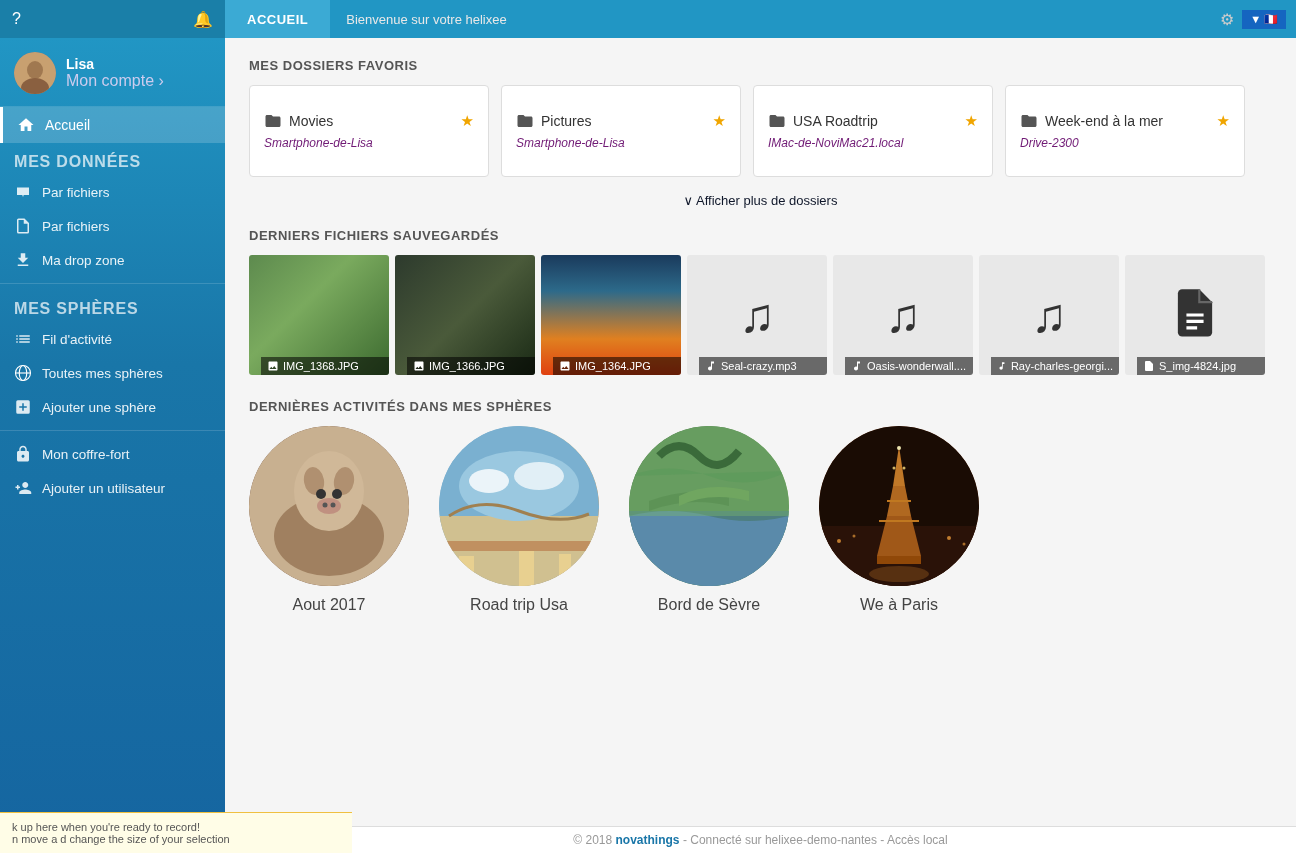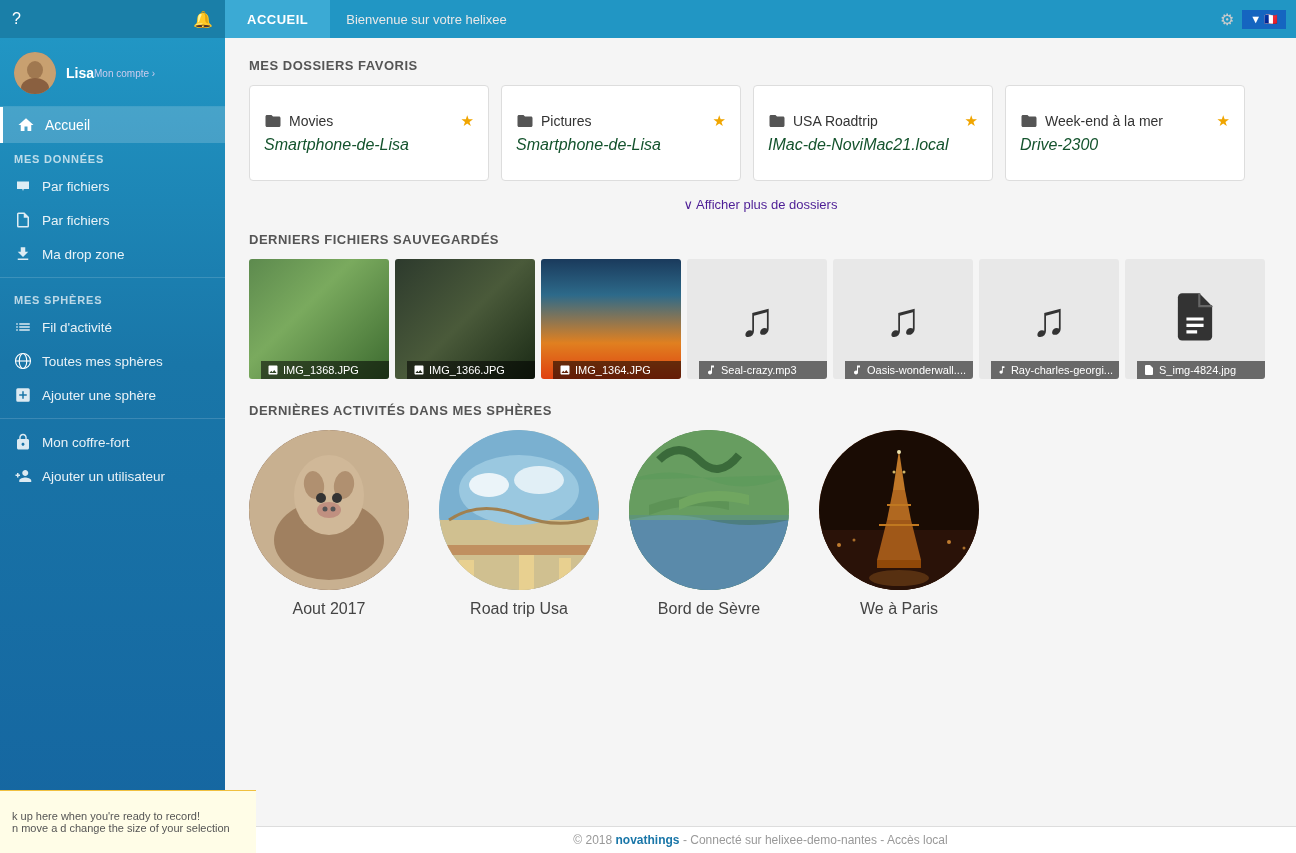--- a/index.html
+++ b/index.html
@@ -98,38 +98,38 @@
       height: 42px;
       border-radius: 50%;
       background: #888;
       overflow: hidden;
       flex-shrink: 0;
       display: flex;
       align-items: center;
       justify-content: center;
     }
     .sidebar-avatar svg { width: 42px; height: 42px; }
-    .sidebar-profile-info { display: flex; flex-direction: row; }
+    .sidebar-profile-info { display: flex; flex-direction: column; }
     .sidebar-username { font-weight: bold; font-size: 14px; }
-    .sidebar-account-link { font-size: 10px; color: #cce; cursor: pointer; display: flex; align-items: center; gap: 3px; }
+    .sidebar-account-link { font-size: 16px; color: #cce; cursor: pointer; display: flex; align-items: center; gap: 3px; }
 
     .sidebar-home {
       display: flex;
       align-items: center;
       gap: 10px;
       padding: 9px 14px;
       background: rgba(255,255,255,0.18);
       cursor: pointer;
       font-size: 14px;
       font-weight: 500;
       border-left: 3px solid white;
     }
 
     .sidebar-section-label {
-      font-size: 11px;
+      font-size: 16px;
       font-weight: bold;
       color: rgba(255,255,255,0.7);
       padding: 10px 14px 4px;
       letter-spacing: 0.8px;
       text-transform: uppercase;
     }
 
     .sidebar-item {
       display: flex;
       align-items: center;
@@ -194,26 +194,26 @@
     }
     .folder-card-name {
       font-size: 14px;
       font-weight: 500;
       color: #333;
       display: flex;
       align-items: center;
       gap: 7px;
     }
     .folder-star { color: #f0a500; font-size: 15px; }
-    .folder-card-device { font-size: 16px; color: #14532d; font-style: italic; }
+    .folder-card-device { font-size: 12px; color: #701a75; font-style: italic; }
 
     .show-more-link {
       text-align: center;
       font-size: 13px;
-      color: #4c1d95;
+      color: #0f172a;
       cursor: pointer;
       padding: 8px 0 2px;
       margin-bottom: 18px;
     }
 
     
     .files-grid {
       display: flex;
       gap: 6px;
       margin-bottom: 24px;
@@ -640,16 +640,16 @@
 
     </div>
 
     <div class="footer">
       <span>© 2018 <span class="footer-brand">novathings</span> - Connecté sur helixee-demo-nantes - Accès local</span>
     </div>
   </div>
 
 </div>
 
-<div style="position:fixed; bottom:0; left:0; width:256px; background:#fffde7; border-top:1px solid #f0c040; padding:19px 12px; font-size:11px; color:#555; z-index:100;">
+<div style="position:fixed; bottom:0; left:0; width:352px; background:#fffde7; border-top:1px solid #f0c040; padding:8px 12px; font-size:11px; color:#555; z-index:100;">
   <div>k up here when you're ready to record!</div>
   <div>n move a d change the size of your selection</div>
 </div>
 
 </body></html>

